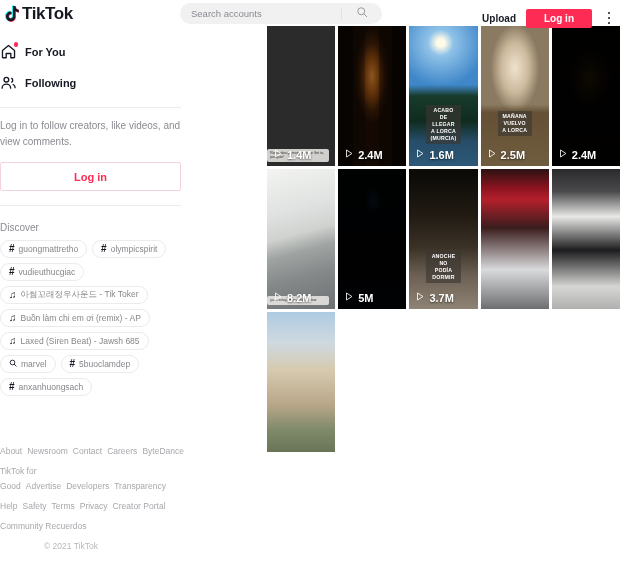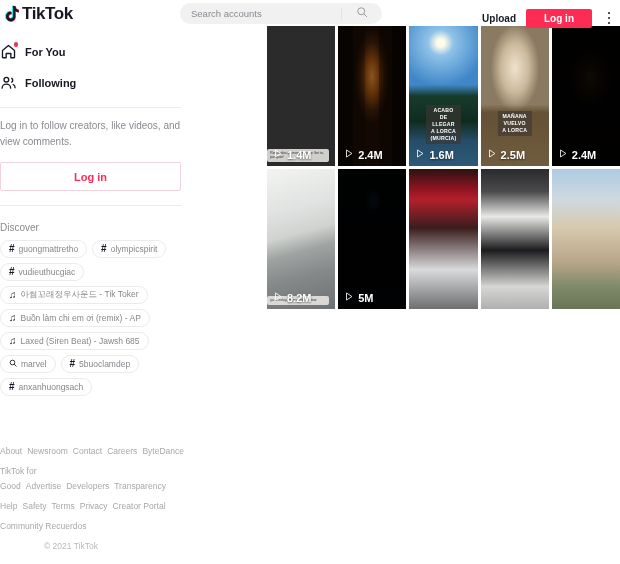--- a/index.html
+++ b/index.html
@@ -356,20 +356,30 @@
     <div class="card">
       <div class="thumb" style="background: radial-gradient(16% 12% at 52% 22%, rgb(103, 214, 242) 0%, rgb(42, 107, 134) 46%, rgb(11, 16, 22) 78%), linear-gradient(rgb(6, 8, 11) 0%, rgb(13, 18, 24) 54%, rgb(21, 26, 32) 100%); background-blend-mode: multiply;"></div>
       <div class="views">
         <span><svg width="10" height="11" viewBox="0 0 24 24" fill="none" stroke="#fff" stroke-width="2" stroke-linejoin="round">
             <path d="M6 3.5l13 8.5-13 8.5z"></path>
           </svg></span>
         <span>5M</span>
       </div>
     </div>
     <div class="card">
+      <div class="thumb" style="background: linear-gradient(rgb(10, 9, 6) 0%, rgb(33, 27, 19) 34%, rgb(59, 50, 39) 56%, rgb(107, 96, 83) 76%, rgb(142, 131, 116) 100%); background-blend-mode: multiply;"></div>
+      <div class="cap cap-c" style="bottom: 26px;">ANOCHE NO PODÍA DORMIR</div>
+      <div class="views">
+        <span><svg width="10" height="11" viewBox="0 0 24 24" fill="none" stroke="#fff" stroke-width="2" stroke-linejoin="round">
+            <path d="M6 3.5l13 8.5-13 8.5z"></path>
+          </svg></span>
+        <span>3.7M</span>
+      </div>
+    </div>
+    <div class="card">
       <div class="thumb" style="background: linear-gradient(rgb(43, 18, 18) 0%, rgb(142, 20, 32) 14%, rgb(179, 32, 44) 22%, rgb(58, 29, 29) 42%, rgb(217, 218, 220) 72%, rgb(109, 110, 112) 100%); background-blend-mode: multiply;"></div>
     </div>
     <div class="card">
       <div class="thumb" style="background: linear-gradient(rgb(42, 42, 44) 0%, rgb(74, 74, 76) 16%, rgb(232, 232, 230) 34%, rgb(28, 28, 30) 58%, rgb(214, 214, 212) 84%, rgb(176, 176, 174) 100%); background-blend-mode: multiply;"></div>
     </div>
     <div class="card">
       <div class="thumb" style="background: linear-gradient(rgb(174, 203, 226) 0%, rgb(207, 217, 224) 22%, rgb(214, 201, 174) 42%, rgb(185, 167, 138) 66%, rgb(127, 138, 106) 84%, rgb(106, 117, 88) 100%); background-blend-mode: multiply;"></div>
     </div>
   </div>
 

